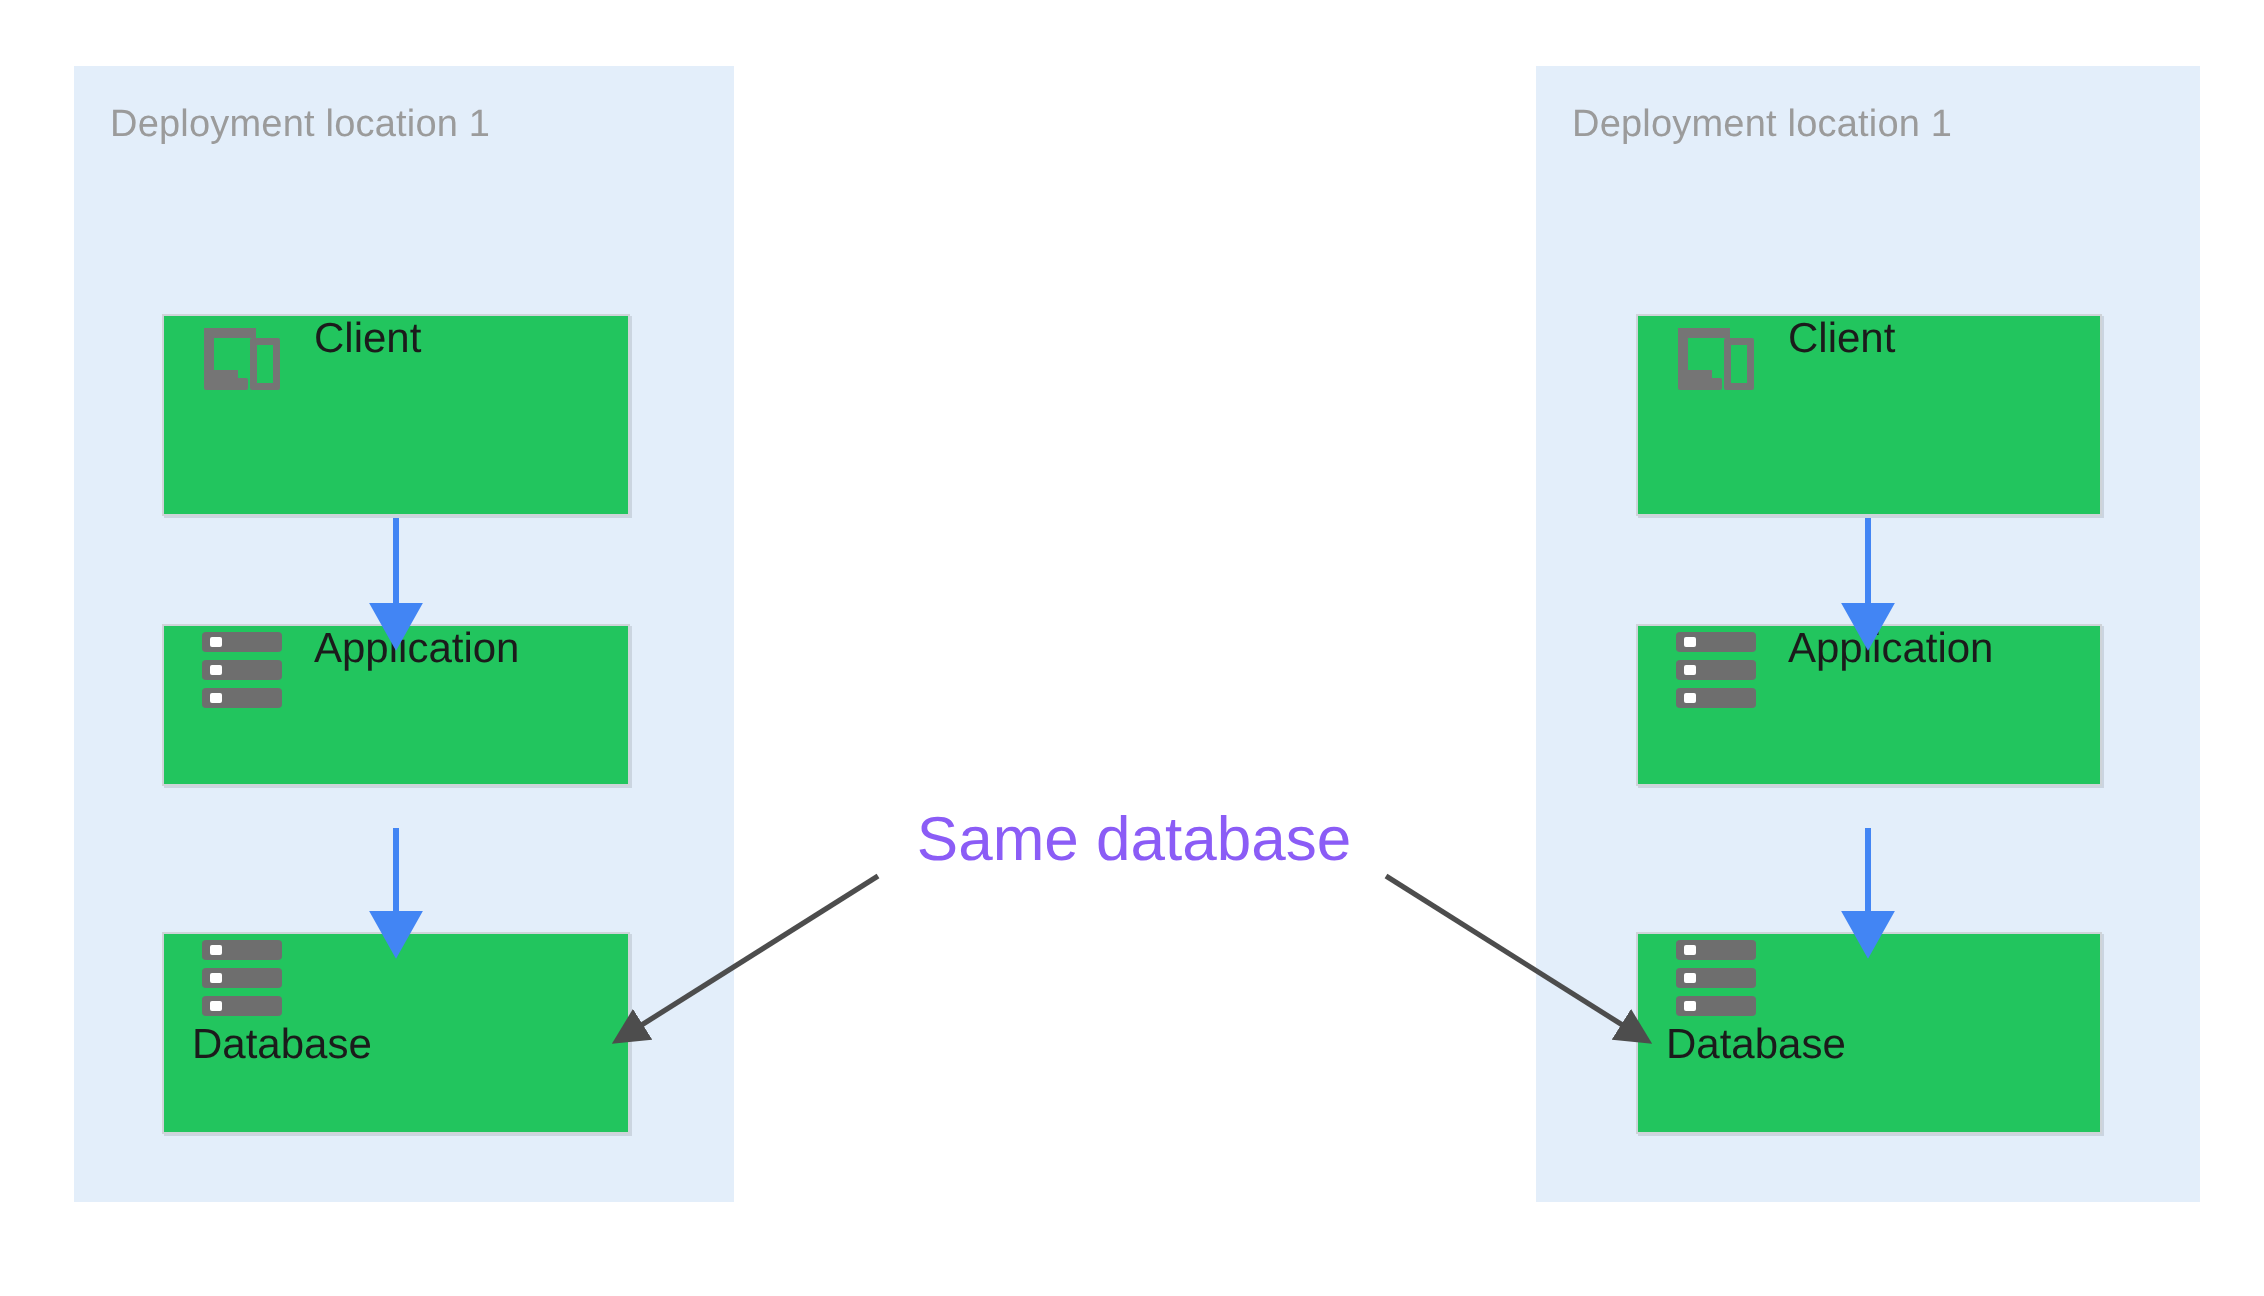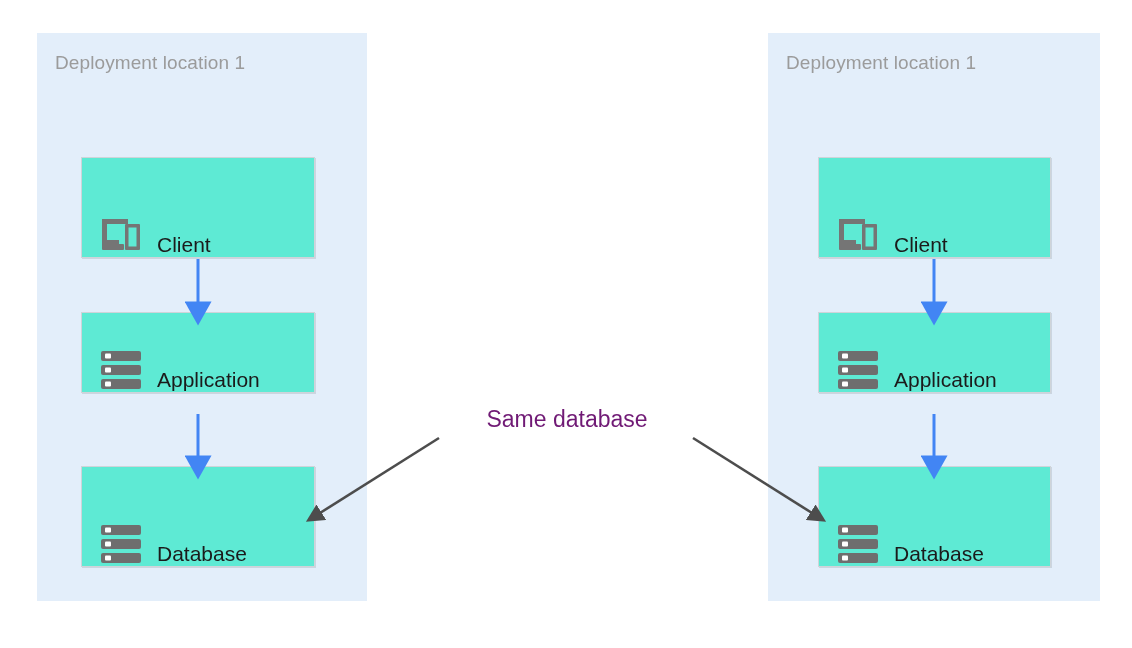--- a/index.html
+++ b/index.html
@@ -36,25 +36,25 @@
     top: 19px;
     font-size: 19px;
     color: #9b9b9b;
     white-space: nowrap;
     letter-spacing: 0.1px;
   }
 
   
   .node {
     position: absolute;
-    background: #5eead4;
+    background: #22c55e;
     border: 1px solid #cfd4d9;
     box-sizing: border-box;
     display: flex;
-    align-items: flex-end;
+    align-items: flex-start;
     box-shadow: 1px 1px 0 rgba(0,0,0,0.10);
   }
   .node-icon {
     flex: 0 0 auto;
     margin-left: 17px;
     width: 44px;
     height: 44px;
     display: flex;
     align-items: center;
     justify-content: center;
@@ -62,43 +62,43 @@
   .node-label {
     font-size: 21px;
     color: #1b1b1b;
     margin-left: 14px;
     white-space: nowrap;
   }
 
   
   .row-client   { top: 157px; height: 101px; }
   .row-app      { top: 312px; height: 81px; }
-  .row-db       { top: 466px; height: 101px; }
+  .row-db       { top: 466px; height: 101px; flex-direction: column; }
   .col-1 { left: 81px;  width: 234px; }
   .col-2 { left: 818px; width: 233px; }
 
   
   #overlay {
     position: absolute;
     left: 0; top: 0;
     width: 1132px;
     height: 648px;
     pointer-events: none;
   }
 
   
   #annotation {
     position: absolute;
     left: 433px;
     top: 405px;
     width: 268px;
     text-align: center;
-    font-size: 23px;
+    font-size: 31px;
     line-height: 29px;
-    color: #701a75;
+    color: #8b5cf6;
   }
 </style>
 </head>
 <body>
 
 <div id="canvas">
 
   <div class="zone" id="zone-1">
     <div class="zone-label">Deployment location 1</div>
   </div>

